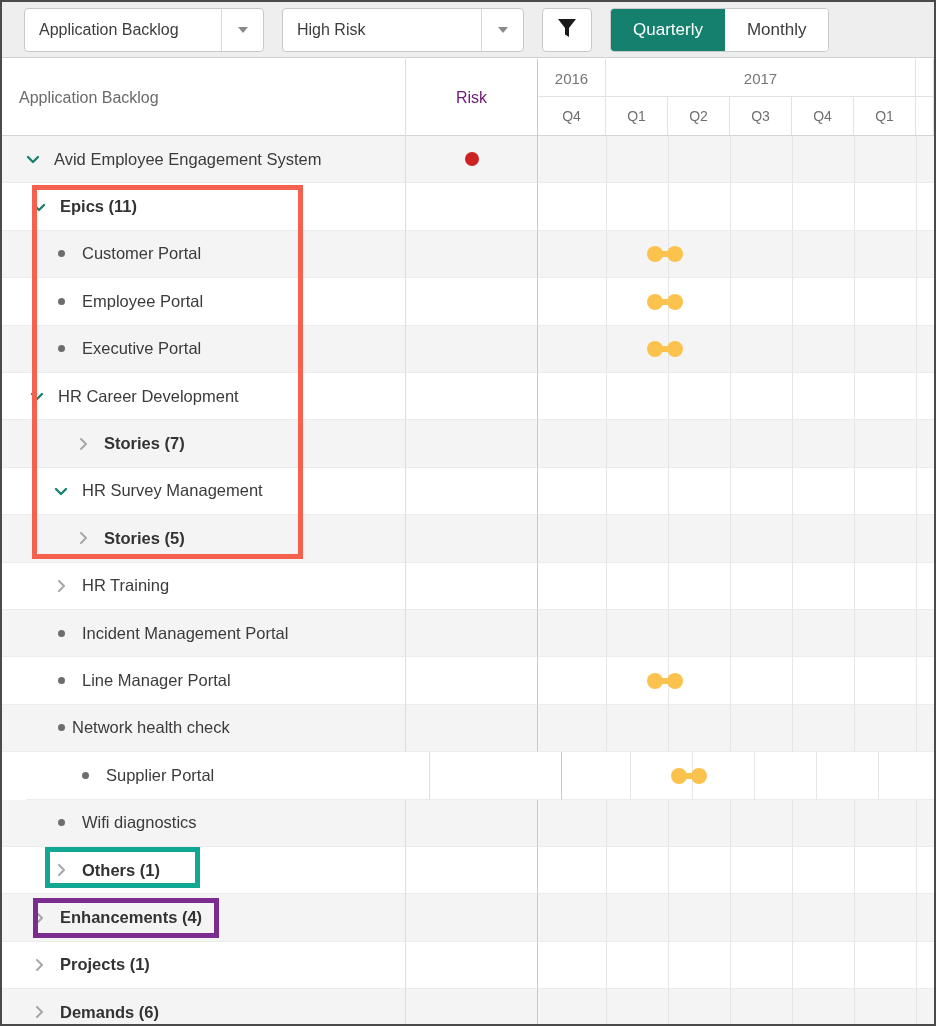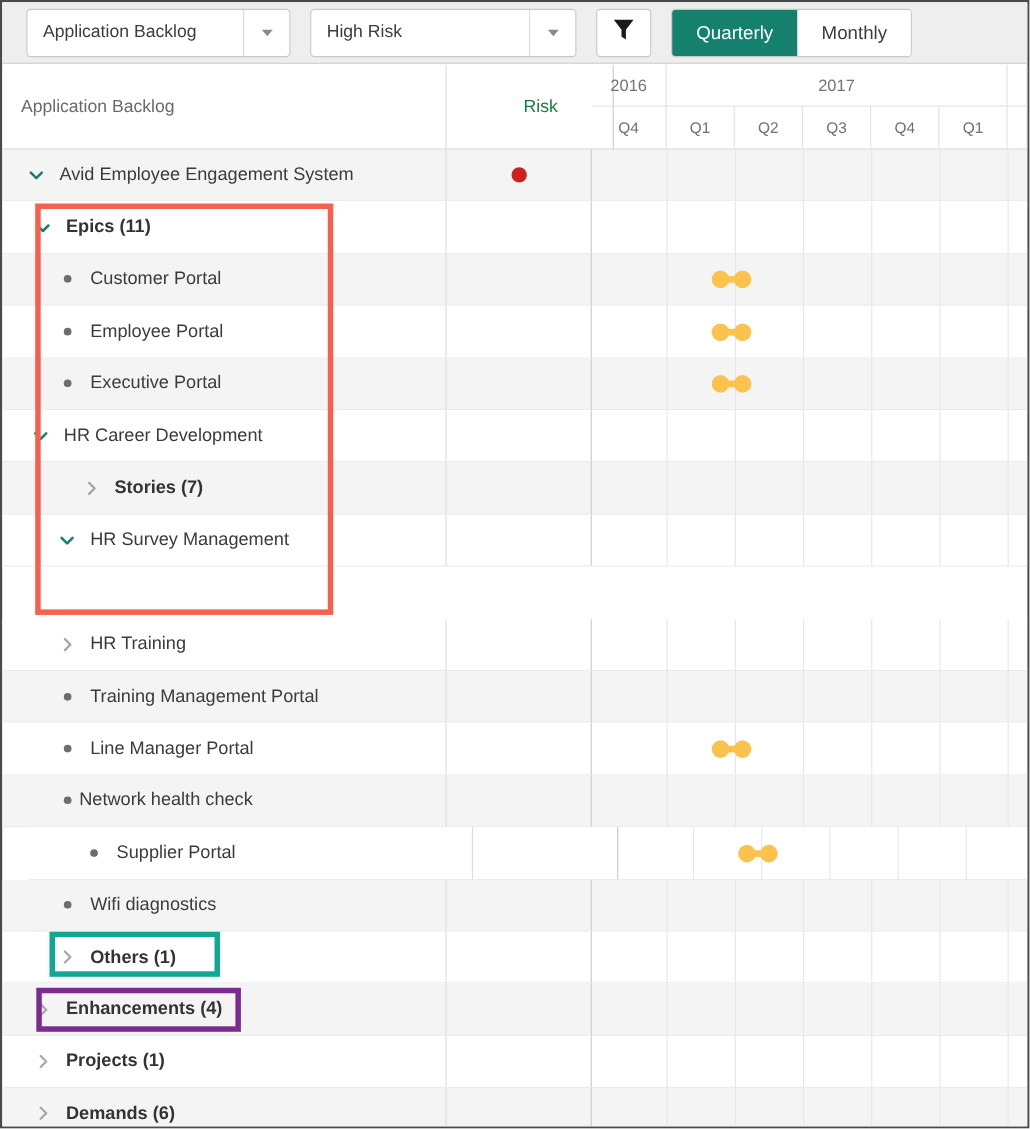--- a/index.html
+++ b/index.html
@@ -95,24 +95,24 @@
   }
   .head-tree {
     position: absolute; left: 0; top: 0;
     width: 404px; height: 77px;
     display: flex; align-items: center;
     padding-left: 17px;
     font-size: 16px; color: #6a6a6a;
     border-right: 1px solid #dcdcdc;
   }
   .head-risk {
-    position: absolute; left: 424px; top: 0;
+    position: absolute; left: 404px; top: 0;
     width: 132px; height: 77px;
     display: flex; align-items: center; justify-content: center;
-    font-size: 16px; color: #15803d;
+    font-size: 16px; color: #701a75;
     border-right: 1px solid #c9c9c9;
   }
   .head-time {
     position: absolute; left: 536px; top: 0;
     width: 396px; height: 77px;
   }
   .years-row {
     position: relative;
     height: 38px;
     border-bottom: 1px solid #e2e2e2;
@@ -455,20 +455,39 @@
         <div class="cell-risk"></div>
         <div class="cell-time">
           <span class="gline" style="left: 68px;"></span>
           <span class="gline" style="left: 130px;"></span>
           <span class="gline" style="left: 192px;"></span>
           <span class="gline" style="left: 254px;"></span>
           <span class="gline" style="left: 316px;"></span>
           <span class="gline" style="left: 378px;"></span>
         </div>
       </div>
+      <div class="row alt" style="top: 379.2px;">
+        <div class="cell-tree" style="padding-left: 70px;">
+          <span class="twisty">
+            <svg width="16" height="16" viewBox="0 0 16 16">
+              <path d="M6 3 L11 8 L6 13" fill="none" stroke="#a8a8a8" stroke-width="2.1" stroke-linecap="round" stroke-linejoin="round"></path>
+            </svg>
+          </span>
+          <span class="node-label bold" style="margin-left: 10px;">Stories (5)</span>
+        </div>
+        <div class="cell-risk"></div>
+        <div class="cell-time">
+          <span class="gline" style="left: 68px;"></span>
+          <span class="gline" style="left: 130px;"></span>
+          <span class="gline" style="left: 192px;"></span>
+          <span class="gline" style="left: 254px;"></span>
+          <span class="gline" style="left: 316px;"></span>
+          <span class="gline" style="left: 378px;"></span>
+        </div>
+      </div>
       <div class="row" style="top: 426.6px;">
         <div class="cell-tree" style="padding-left: 48px;">
           <span class="twisty">
             <svg width="16" height="16" viewBox="0 0 16 16">
               <path d="M6 3 L11 8 L6 13" fill="none" stroke="#a8a8a8" stroke-width="2.1" stroke-linecap="round" stroke-linejoin="round"></path>
             </svg>
           </span>
           <span class="node-label" style="margin-left: 10px;">HR Training</span>
         </div>
         <div class="cell-risk"></div>
@@ -479,21 +498,21 @@
           <span class="gline" style="left: 254px;"></span>
           <span class="gline" style="left: 316px;"></span>
           <span class="gline" style="left: 378px;"></span>
         </div>
       </div>
       <div class="row alt" style="top: 474px;">
         <div class="cell-tree" style="padding-left: 48px;">
           <span class="bullet">
             <i></i>
           </span>
-          <span class="node-label" style="margin-left: 10px;">Training Management Portal</span>
+          <span class="node-label" style="margin-left: 10px;">Incident Management Portal</span>
         </div>
         <div class="cell-risk"></div>
         <div class="cell-time">
           <span class="gline" style="left: 68px;"></span>
           <span class="gline" style="left: 130px;"></span>
           <span class="gline" style="left: 192px;"></span>
           <span class="gline" style="left: 254px;"></span>
           <span class="gline" style="left: 316px;"></span>
           <span class="gline" style="left: 378px;"></span>
         </div>

